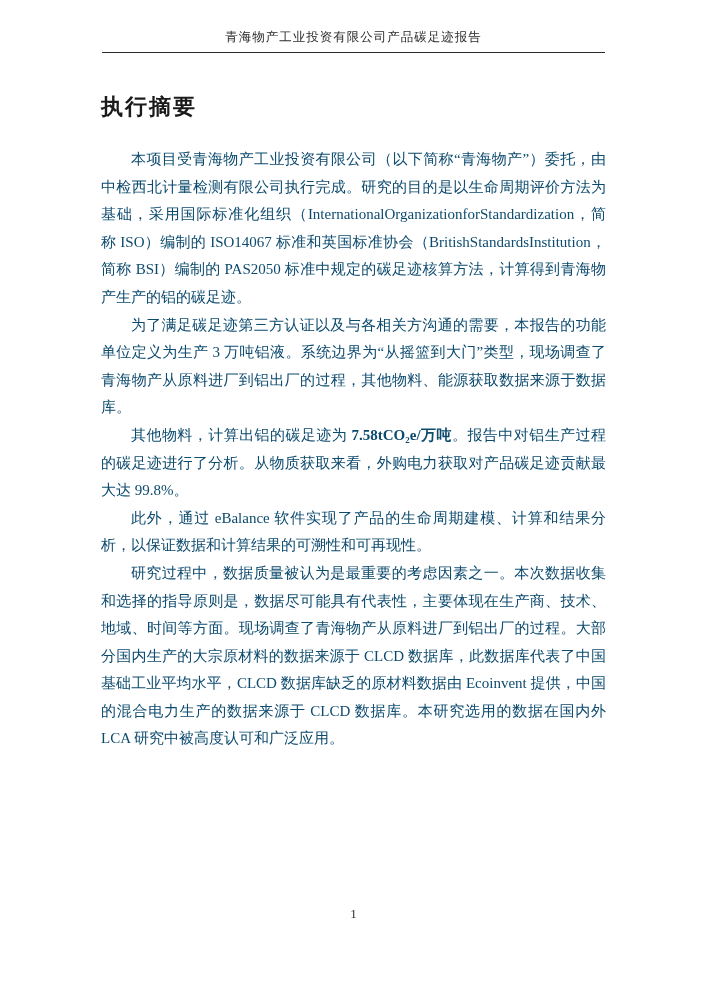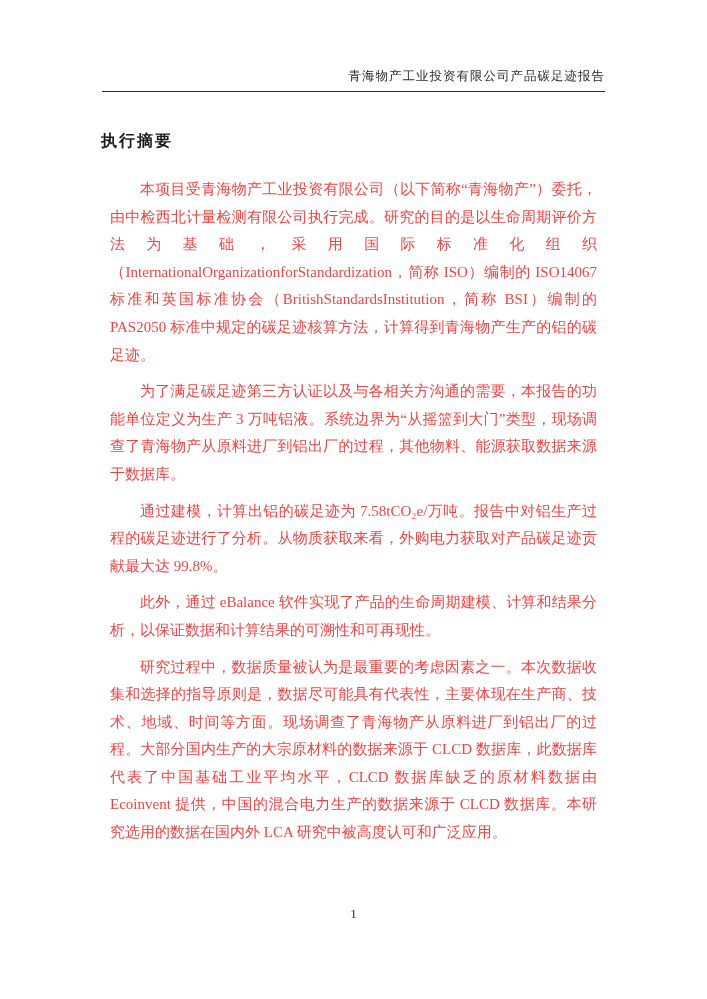--- a/index.html
+++ b/index.html
@@ -16,58 +16,58 @@
     overflow: hidden;
   }
   .page {
     width: 707px;
     height: 999px;
     position: relative;
     background: #ffffff;
   }
   .running-header {
     margin: 0 102px;
-    padding-top: 66px;
-    text-align: right;
+    padding-top: 27px;
+    text-align: center;
   }
   .running-header .header-title {
     font-size: 12.5px;
     letter-spacing: 1px;
     color: #2a2a2a;
     display: inline-block;
     padding-bottom: 6px;
   }
   .header-rule {
     margin: 0 102px;
     border-top: 1.5px solid #2a2a2a;
     height: 0;
   }
   .content {
     margin: 0 101px;
   }
   h1.exec-heading {
     font-family: Liberation Sans, sans-serif;
-    font-size: 16px;
+    font-size: 22px;
     font-weight: bold;
     color: #1a1a1a;
     margin: 39px 0 24px 0;
     letter-spacing: 2px;
   }
   p.body-para {
-    margin: 9px;
+    margin: 0;
     font-size: 15px;
     line-height: 27.6px;
     text-align: justify;
     text-justify: inter-ideograph;
     text-indent: 2em;
-    color: #ef4444;
+    color: #0c4a6e;
     word-break: break-word;
   }
   p.body-para strong {
-    font-weight: normal;
+    font-weight: bold;
   }
   .page-footer {
     position: absolute;
     left: 0;
     top: 906px;
     width: 707px;
     text-align: center;
     font-size: 13px;
     color: #333333;
   }
@@ -83,21 +83,21 @@
   <div class="header-rule"></div>
 
   <div class="content">
 
     <h1 class="exec-heading">执行摘要</h1>
 
     <p class="body-para">本项目受青海物产工业投资有限公司（以下简称“青海物产”）委托，由中检西北计量检测有限公司执行完成。研究的目的是以生命周期评价方法为基础，采用国际标准化组织（InternationalOrganizationforStandardization，简称 ISO）编制的 ISO14067 标准和英国标准协会（BritishStandardsInstitution，简称 BSI）编制的 PAS2050 标准中规定的碳足迹核算方法，计算得到青海物产生产的铝的碳足迹。</p>
 
     <p class="body-para">为了满足碳足迹第三方认证以及与各相关方沟通的需要，本报告的功能单位定义为生产 3 万吨铝液。系统边界为“从摇篮到大门”类型，现场调查了青海物产从原料进厂到铝出厂的过程，其他物料、能源获取数据来源于数据库。</p>
 
-    <p class="body-para"><span>通过建模，计算出铝的碳足迹为 </span><strong>7.58tCO₂e/万吨</strong><span>。报告中对铝生产过程的碳足迹进行了分析。从物质获取来看，外购电力获取对产品碳足迹贡献最大达 99.8%。</span></p>
+    <p class="body-para"><span>其他物料，计算出铝的碳足迹为 </span><strong>7.58tCO₂e/万吨</strong><span>。报告中对铝生产过程的碳足迹进行了分析。从物质获取来看，外购电力获取对产品碳足迹贡献最大达 99.8%。</span></p>
 
     <p class="body-para">此外，通过 eBalance 软件实现了产品的生命周期建模、计算和结果分析，以保证数据和计算结果的可溯性和可再现性。</p>
 
     <p class="body-para">研究过程中，数据质量被认为是最重要的考虑因素之一。本次数据收集和选择的指导原则是，数据尽可能具有代表性，主要体现在生产商、技术、地域、时间等方面。现场调查了青海物产从原料进厂到铝出厂的过程。大部分国内生产的大宗原材料的数据来源于 CLCD 数据库，此数据库代表了中国基础工业平均水平，CLCD 数据库缺乏的原材料数据由 Ecoinvent 提供，中国的混合电力生产的数据来源于 CLCD 数据库。本研究选用的数据在国内外 LCA 研究中被高度认可和广泛应用。</p>
 
   </div>
 
   <div class="page-footer">
     <span>1</span>
   </div>

